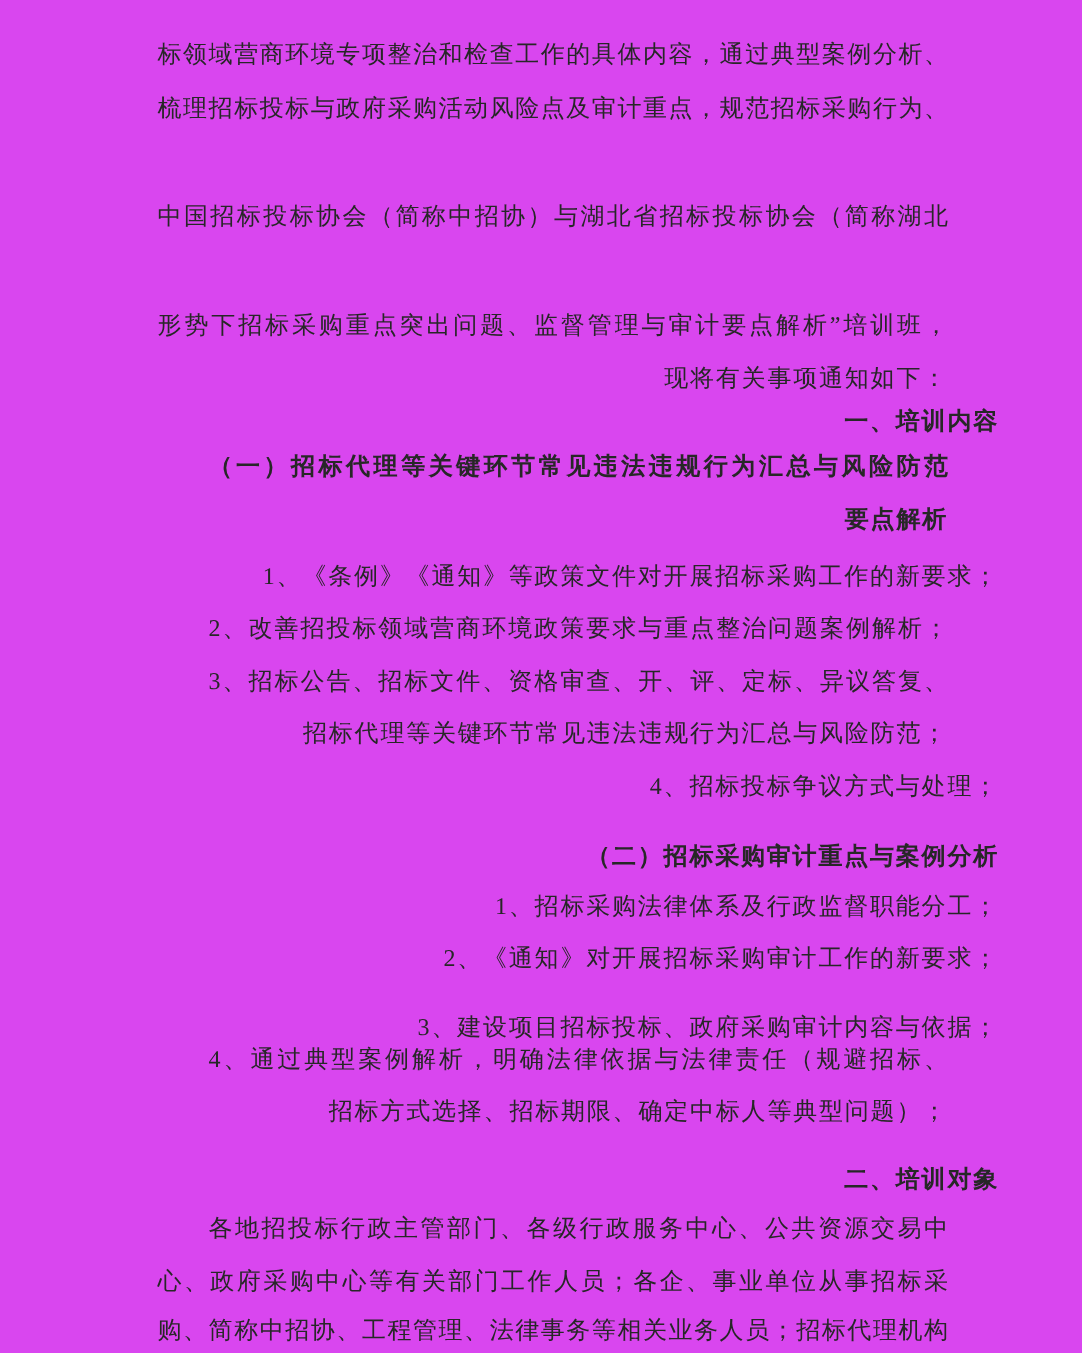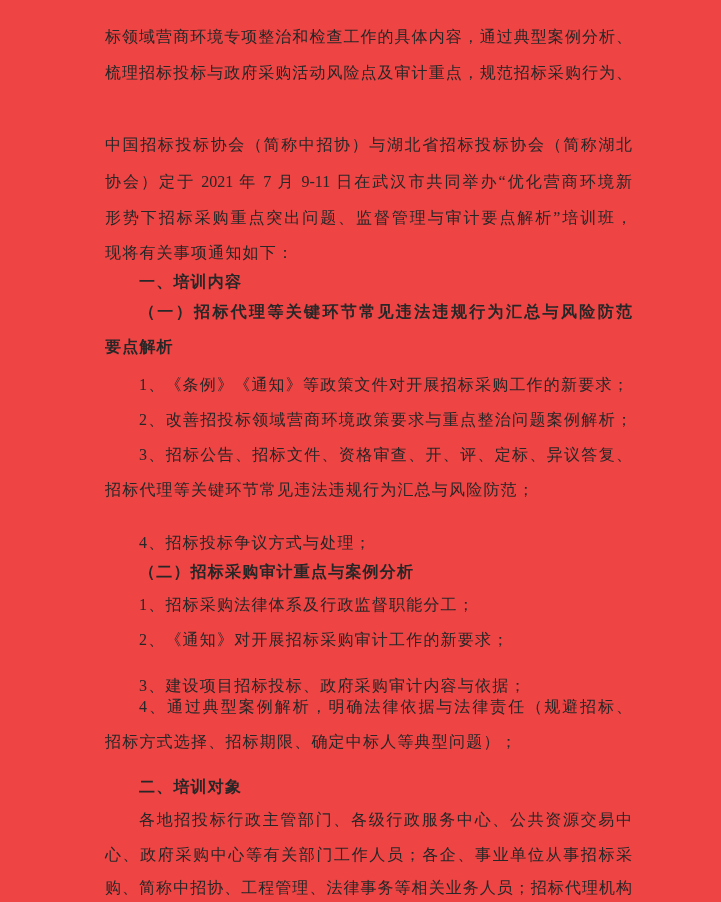--- a/index.html
+++ b/index.html
@@ -4,61 +4,61 @@
 <style>
   html,body{margin:0;padding:0;}
   body{
     width:721px;height:902px;
     background:#ffffff;
     font-family:"Liberation Serif","DejaVu Serif",serif;
   }
   .page{
     position:relative;
     width:721px;height:902px;
-    background:#ef4444;
+    background:#d946ef;
     overflow:hidden;
   }
   .line{
     position:absolute;
     left:105px;
     width:527px;
     font-size:16px;
     line-height:20px;
     letter-spacing:1.2px;
     white-space:nowrap;
     color:#272727;
+    text-align:right;
   }
   .fill{
     white-space:normal;
     letter-spacing:normal;
     text-align:justify;
     text-align-last:justify;
   }
   .ind{padding-left:34px;}
   .ind.fill{width:493px;}
   .b{font-weight:bold;}
 </style>
 </head>
 <body>
 
 <div class="page">
   <div class="line fill" style="top:27px">标领域营商环境专项整治和检查工作的具体内容，通过典型案例分析、</div>
   <div class="line fill" style="top:63px">梳理招标投标与政府采购活动风险点及审计重点，规范招标采购行为、</div>
   <div class="line fill" style="top:135px">中国招标投标协会（简称中招协）与湖北省招标投标协会（简称湖北</div>
-  <div class="line fill" style="top:172px">协会）定于 2021 年 7 月 9-11 日在武汉市共同举办“优化营商环境新</div>
   <div class="line fill" style="top:208px">形势下招标采购重点突出问题、监督管理与审计要点解析”培训班，</div>
   <div class="line" style="top:243px">现将有关事项通知如下：</div>
   <div class="line b ind" style="top:272px">一、培训内容</div>
   <div class="line b ind fill" style="top:302px">（一）招标代理等关键环节常见违法违规行为汇总与风险防范</div>
   <div class="line b" style="top:337px">要点解析</div>
   <div class="line ind" style="top:375px">1、《条例》《通知》等政策文件对开展招标采购工作的新要求；</div>
   <div class="line ind fill" style="top:410px">2、改善招投标领域营商环境政策要求与重点整治问题案例解析；</div>
   <div class="line ind fill" style="top:445px">3、招标公告、招标文件、资格审查、开、评、定标、异议答复、</div>
   <div class="line" style="top:480px">招标代理等关键环节常见违法违规行为汇总与风险防范；</div>
-  <div class="line ind" style="top:533px">4、招标投标争议方式与处理；</div>
+  <div class="line ind" style="top:515px">4、招标投标争议方式与处理；</div>
   <div class="line b ind" style="top:562px">（二）招标采购审计重点与案例分析</div>
   <div class="line ind" style="top:595px">1、招标采购法律体系及行政监督职能分工；</div>
   <div class="line ind" style="top:630px">2、《通知》对开展招标采购审计工作的新要求；</div>
   <div class="line ind" style="top:676px">3、建设项目招标投标、政府采购审计内容与依据；</div>
   <div class="line ind fill" style="top:697px">4、通过典型案例解析，明确法律依据与法律责任（规避招标、</div>
   <div class="line" style="top:732px">招标方式选择、招标期限、确定中标人等典型问题）；</div>
   <div class="line b ind" style="top:777px">二、培训对象</div>
   <div class="line ind fill" style="top:810px">各地招投标行政主管部门、各级行政服务中心、公共资源交易中</div>
   <div class="line fill" style="top:845px">心、政府采购中心等有关部门工作人员；各企、事业单位从事招标采</div>
   <div class="line fill" style="top:878px">购、简称中招协、工程管理、法律事务等相关业务人员；招标代理机构</div>

